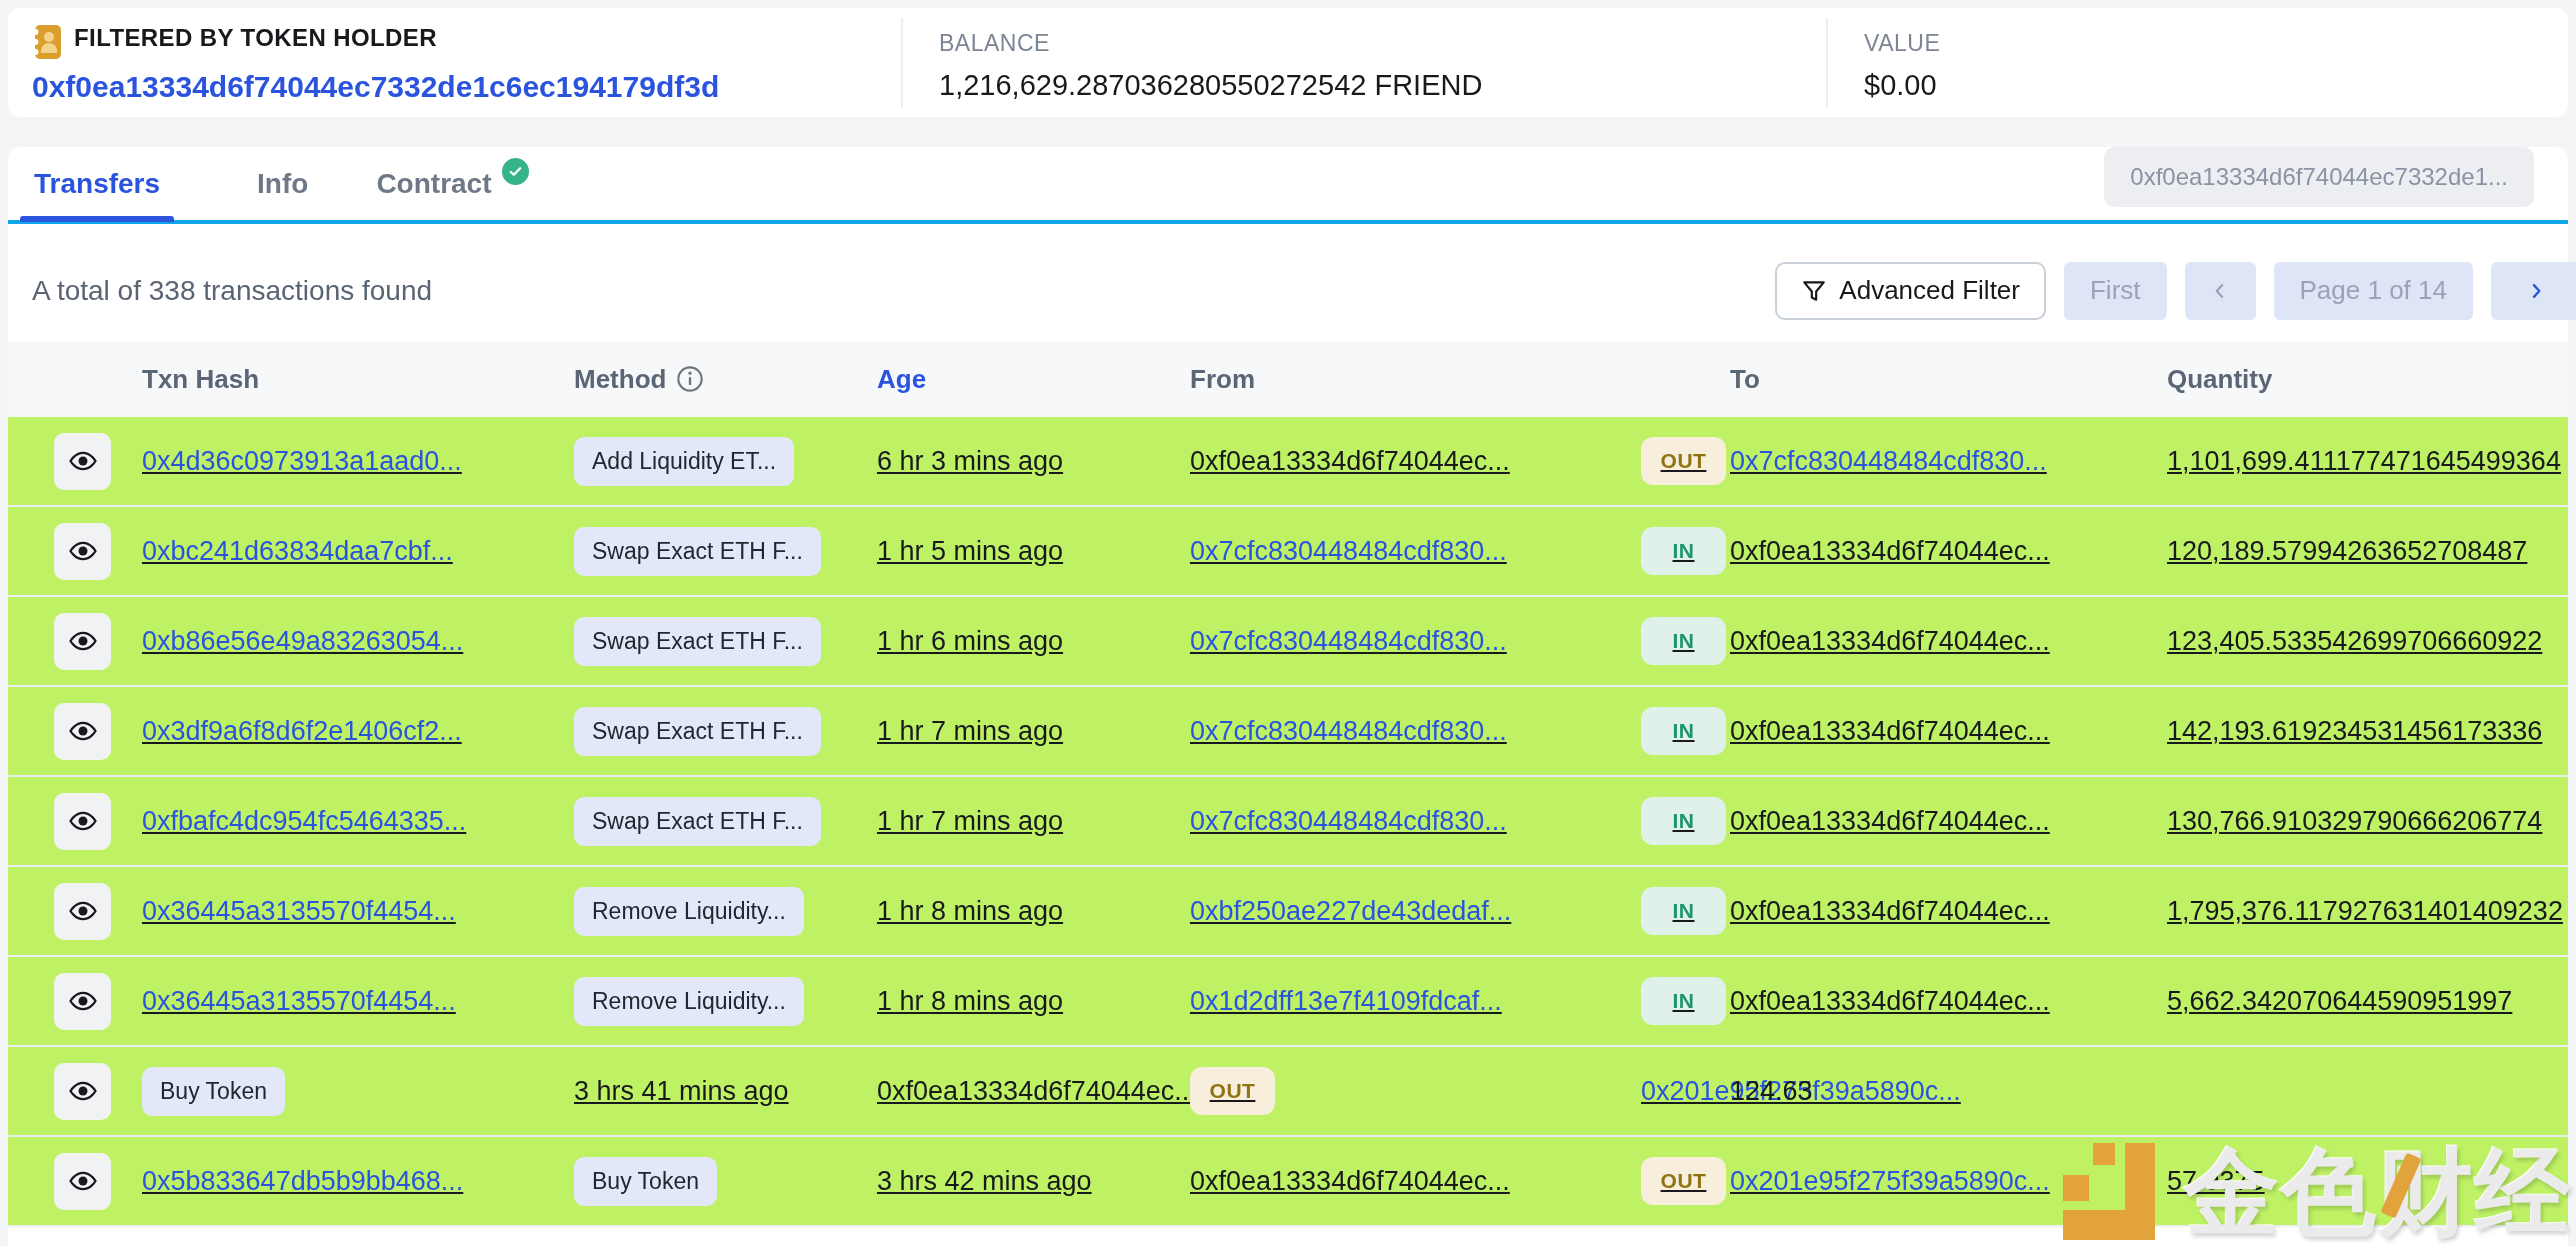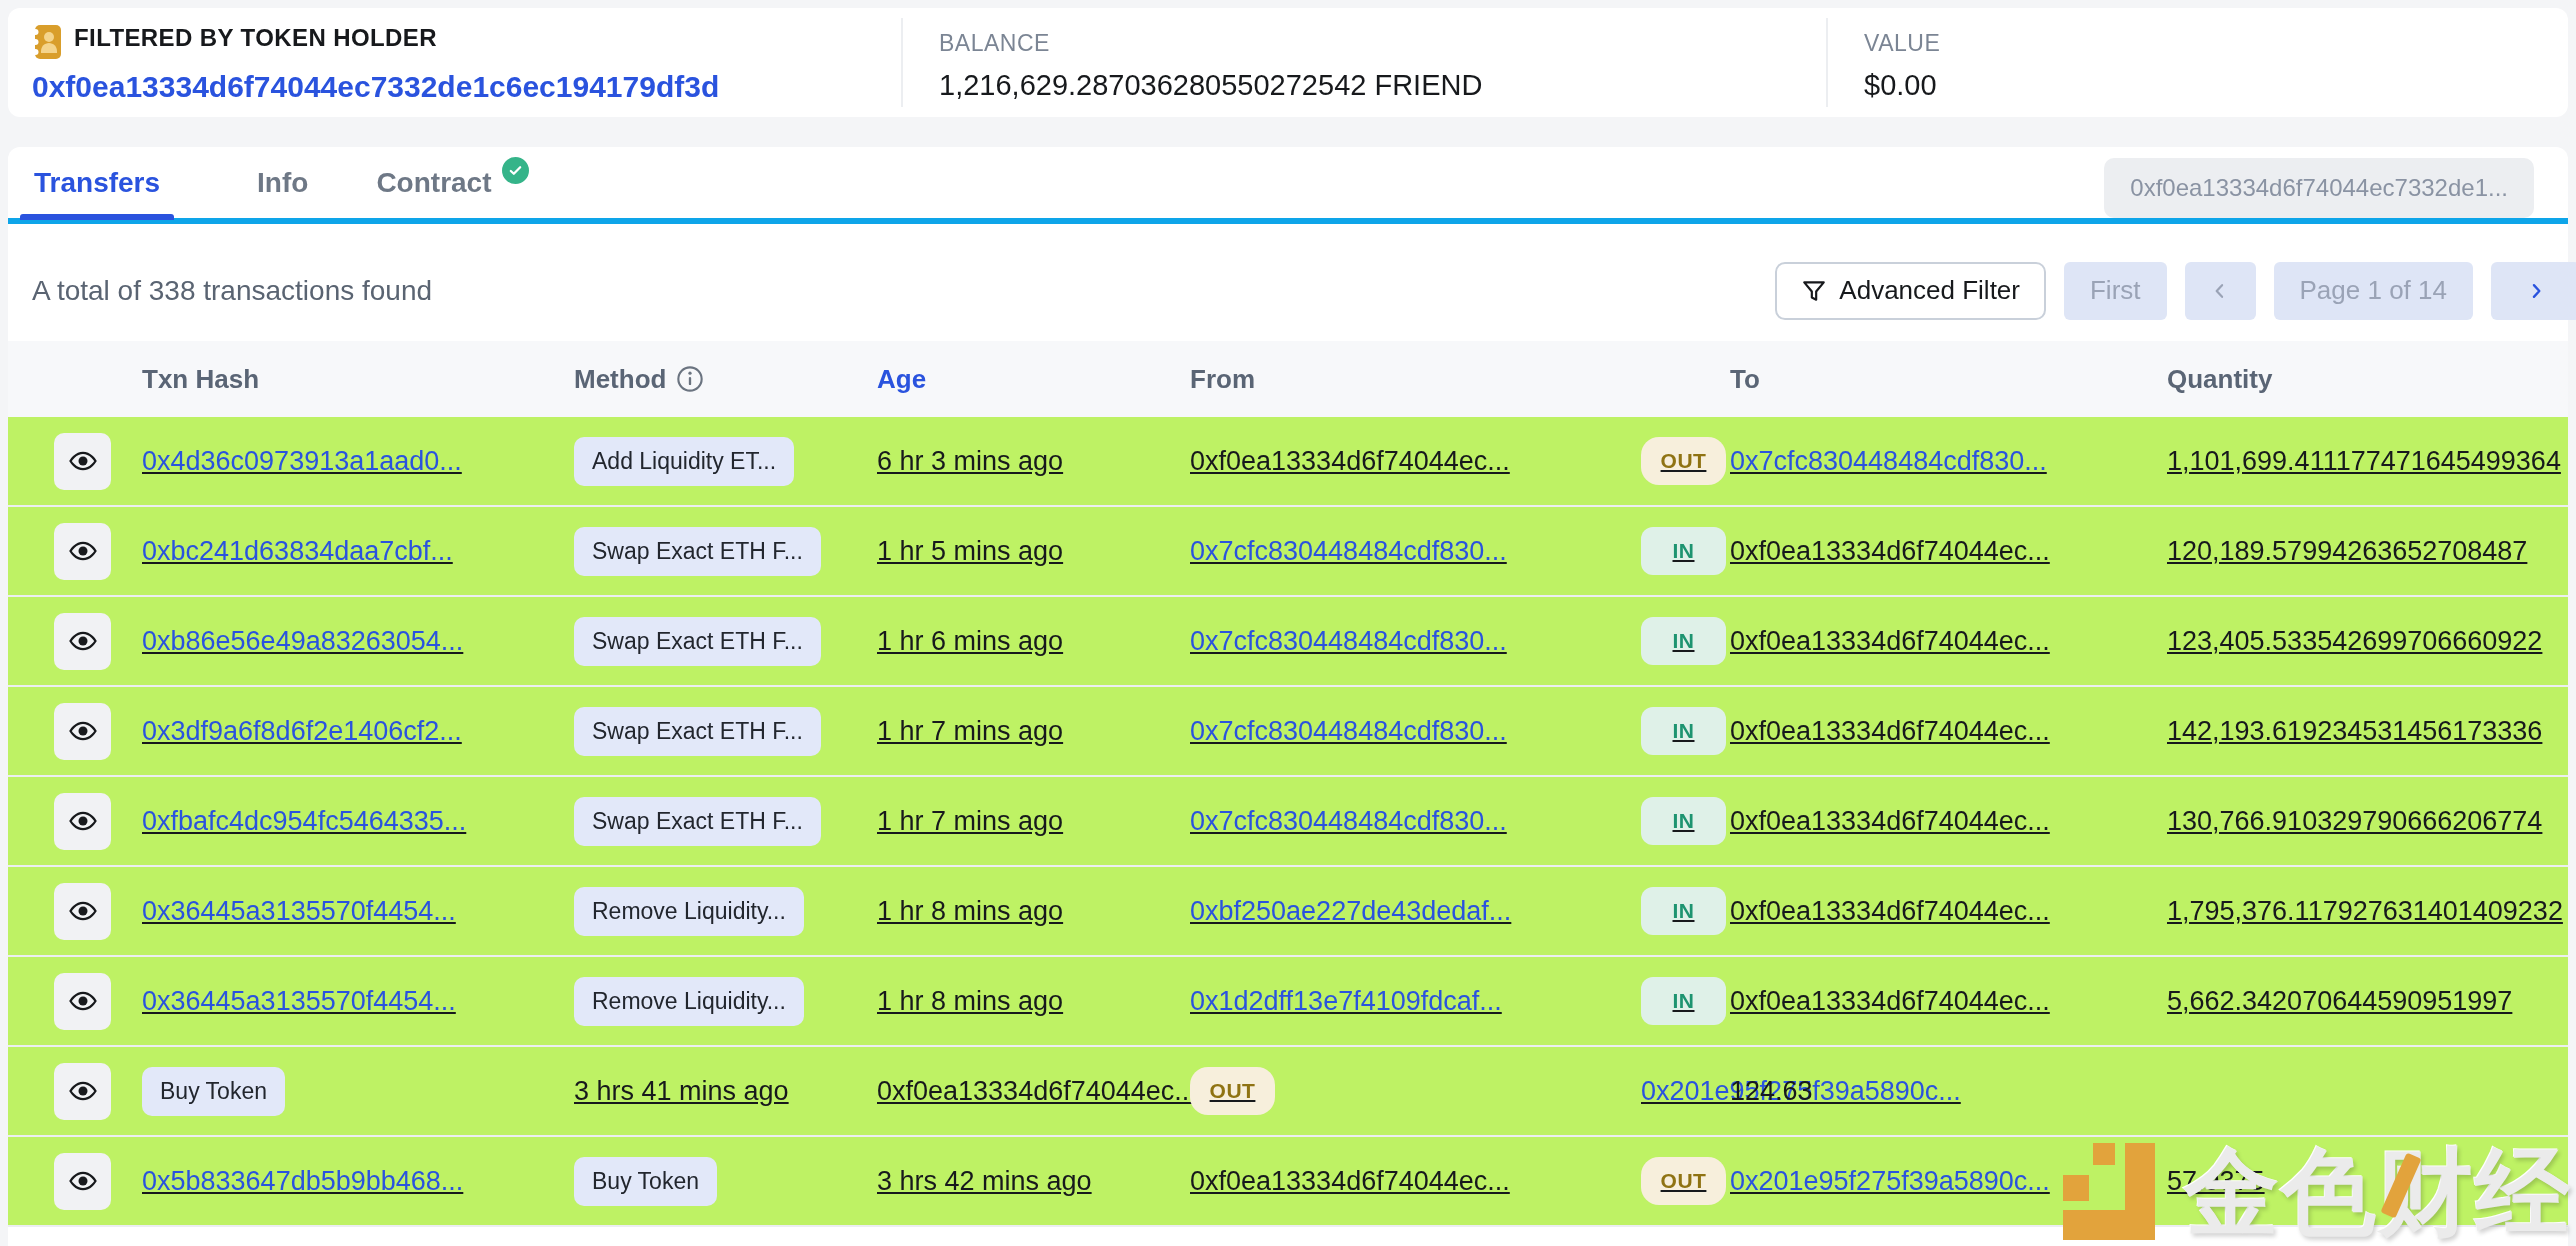--- a/index.html
+++ b/index.html
@@ -43,22 +43,22 @@
   .tc-balance{width:923px;padding-left:36px;}
   .tc-value{flex:1;padding-left:36px;}
   .tc-label{font-size:23px;color:var(--gray-label);letter-spacing:0.5px;margin-top:6px;}
   .tc-val{font-size:29px;color:var(--ink);margin-top:12px;}
   
   .main-card{
     position:absolute;left:8px;right:8px;top:147px;bottom:-12px;
     background:var(--card-bg);border-radius:12px 12px 0 0;
   }
   .tabs-row{
-    position:relative;height:77px;border-bottom:6px solid #0ea5e9;
-    display:flex;align-items:flex-end;padding:0 12px;
+    position:relative;height:77px;border-bottom:4px solid #0ea5e9;
+    display:flex;align-items:flex-start;padding:0 12px;
   }
   .tab{font-size:28px;font-weight:600;color:#6E7886;padding:0 14px;height:100%;
     display:flex;align-items:center;cursor:pointer;position:relative;background:none;border:none;
     font-family:inherit;}
   .tab.active{color:var(--blue);font-weight:700;}
   .tab.active::after{content:"";position:absolute;left:0;right:0;bottom:-2px;height:6px;background:var(--blue);border-radius:3px 3px 0 0;}
   .tab-gap1{width:69px;} .tab-gap2{width:40px;}
   .verified-badge{width:27px;height:27px;border-radius:50%;background:#35B489;color:#fff;
     display:inline-flex;align-items:center;justify-content:center;margin-left:10px;transform:translateY(-12px);}
   .verified-badge svg{width:15px;height:15px;}
@@ -96,21 +96,21 @@
   .eye-btn{width:57px;height:57px;border-radius:10px;background:#F1F2F4;border:none;cursor:pointer;
     display:flex;align-items:center;justify-content:center;margin-left:16px;}
   .eye-btn svg{width:30px;height:30px;}
   .cell{font-size:27px;color:var(--ink);white-space:nowrap;}
   .cell.link{color:var(--blue);cursor:pointer;font-weight:500;}
   .hash-cell{font-weight:500;}
   .method-badge{display:inline-block;background:var(--method-bg);border-radius:10px;
     font-size:23px;color:#22262E;padding:11px 18px;white-space:nowrap;}
   .dir-badge{width:85px;height:48px;border-radius:12px;display:flex;align-items:center;justify-content:center;
     font-size:21px;font-weight:700;letter-spacing:0.5px;}
-  .dir-badge.out{background:var(--out-bg);color:var(--out-text);border-radius:18px;}
+  .dir-badge.out{background:var(--out-bg);color:var(--out-text);}
   .dir-badge.in{background:var(--in-bg);color:var(--in-text);}
   
   .watermark{position:absolute;right:0;bottom:6px;display:flex;align-items:flex-end;z-index:50;pointer-events:none;}
   .wm-logo{position:relative;width:95px;height:97px;margin-right:26px;}
   .wm-logo .blk{position:absolute;background:var(--gold);}
   .wm-text{
     font-size:95px;font-weight:700;color:#EBEBEB;line-height:1;letter-spacing:2px;
     text-shadow:2px 3px 4px rgba(0,0,0,.18), -1px -1px 0 #fff;
     position:relative;padding-right:4px;
   }

